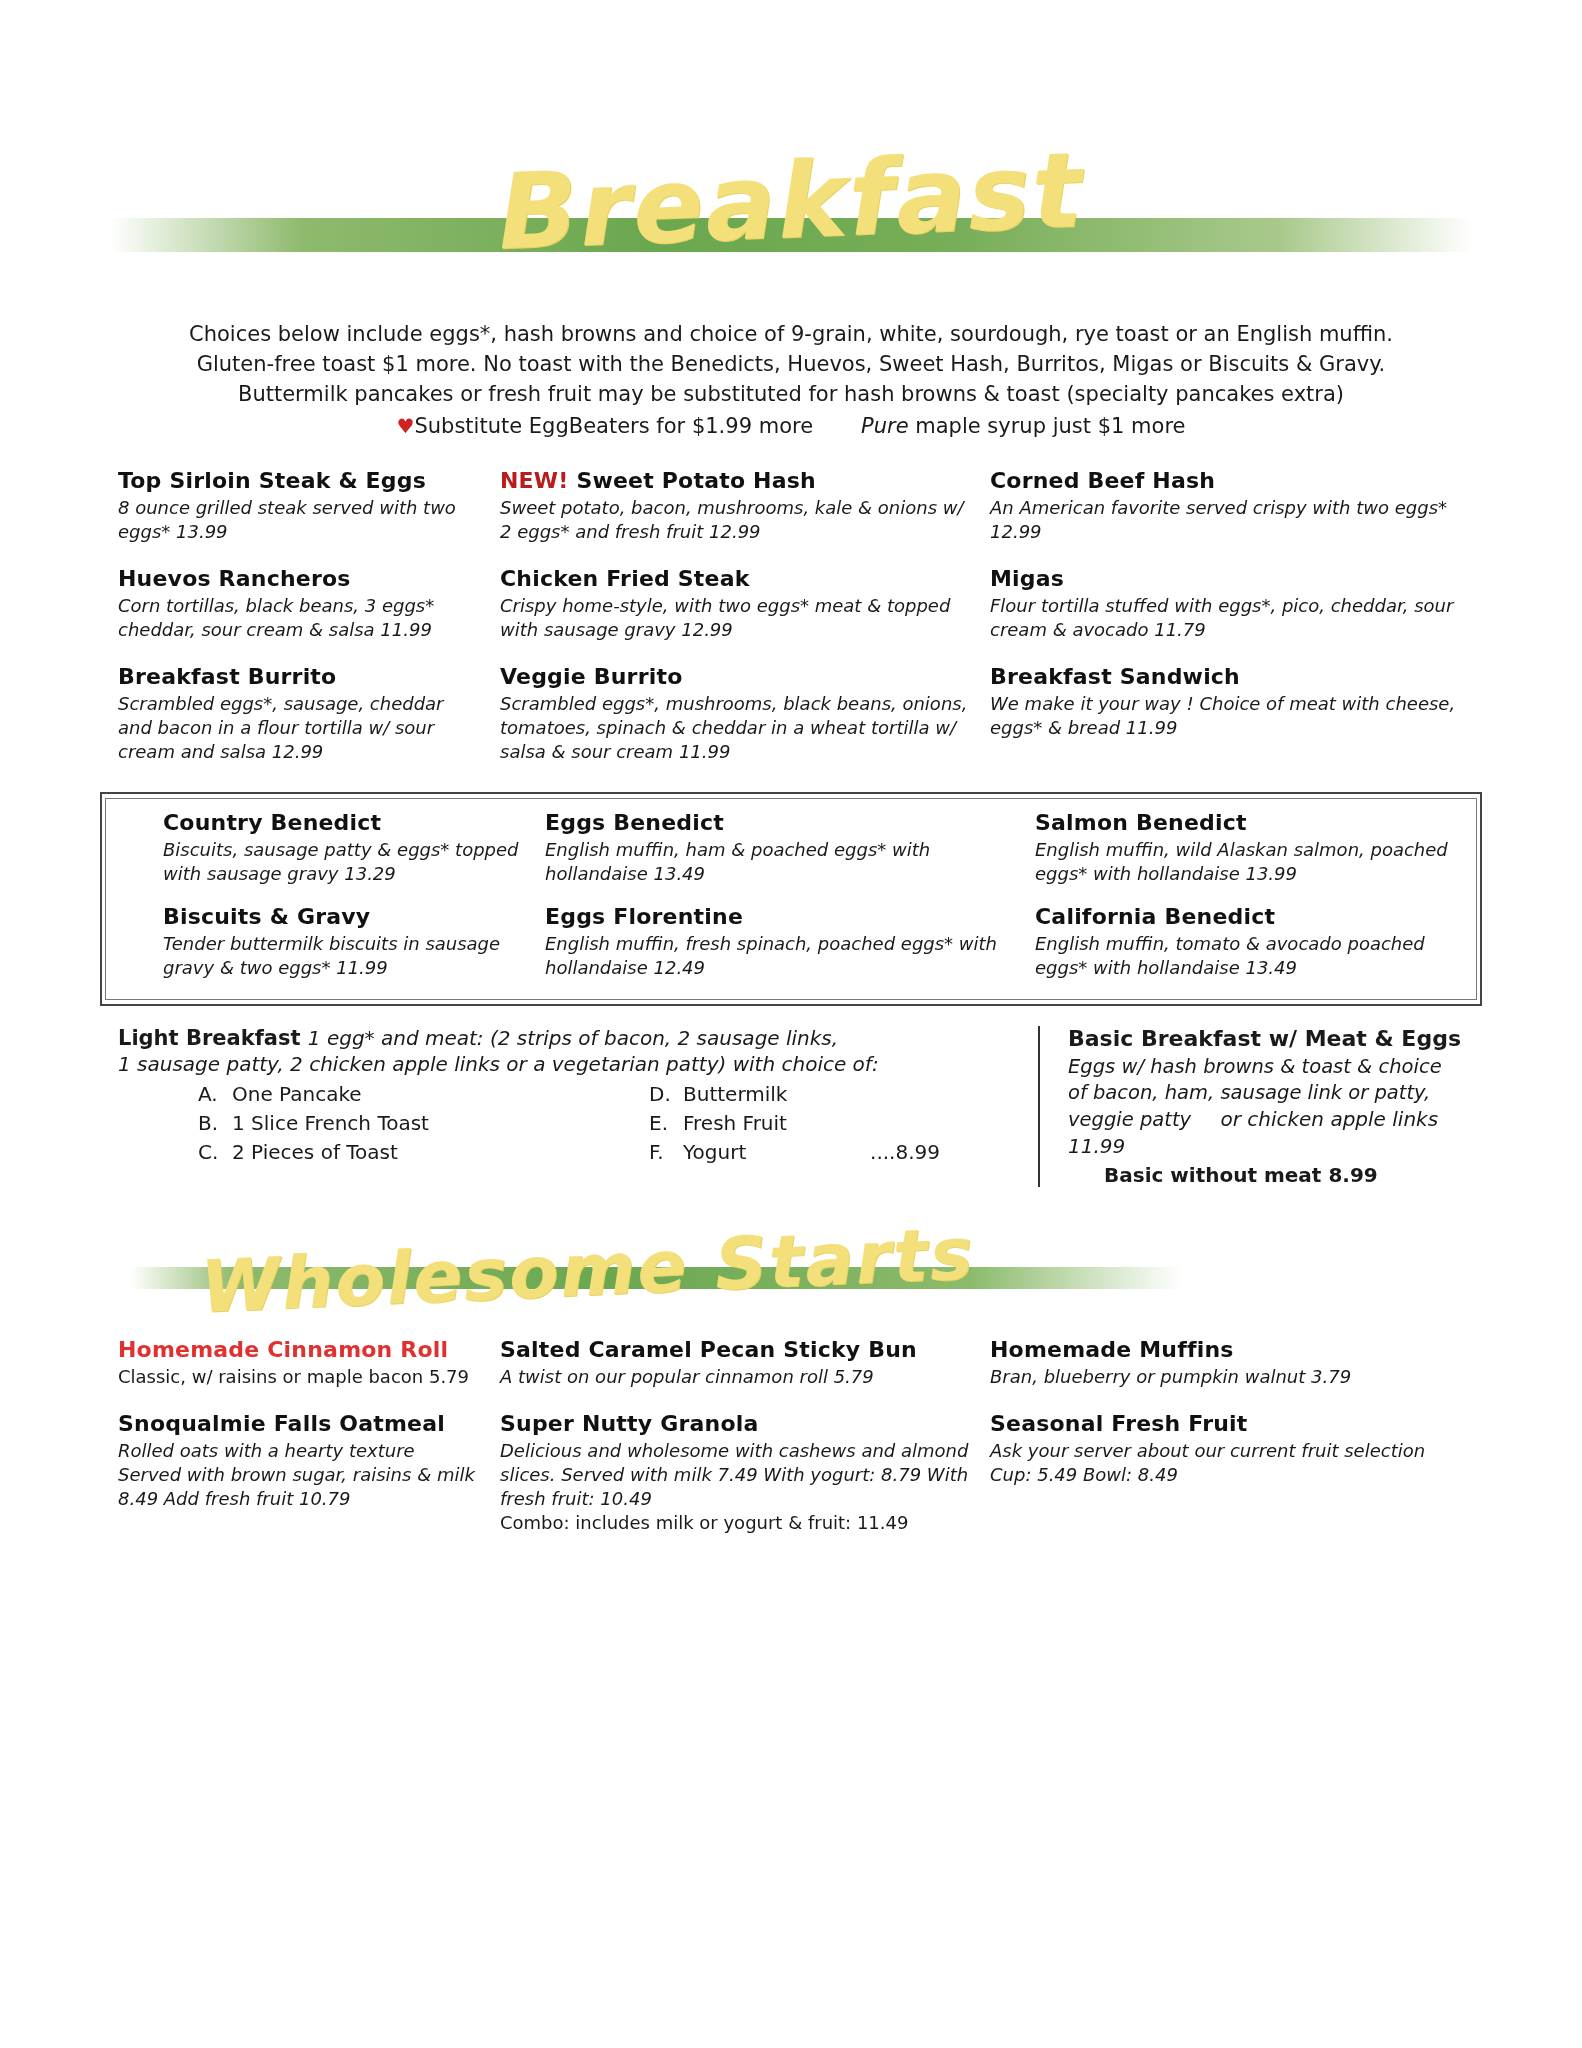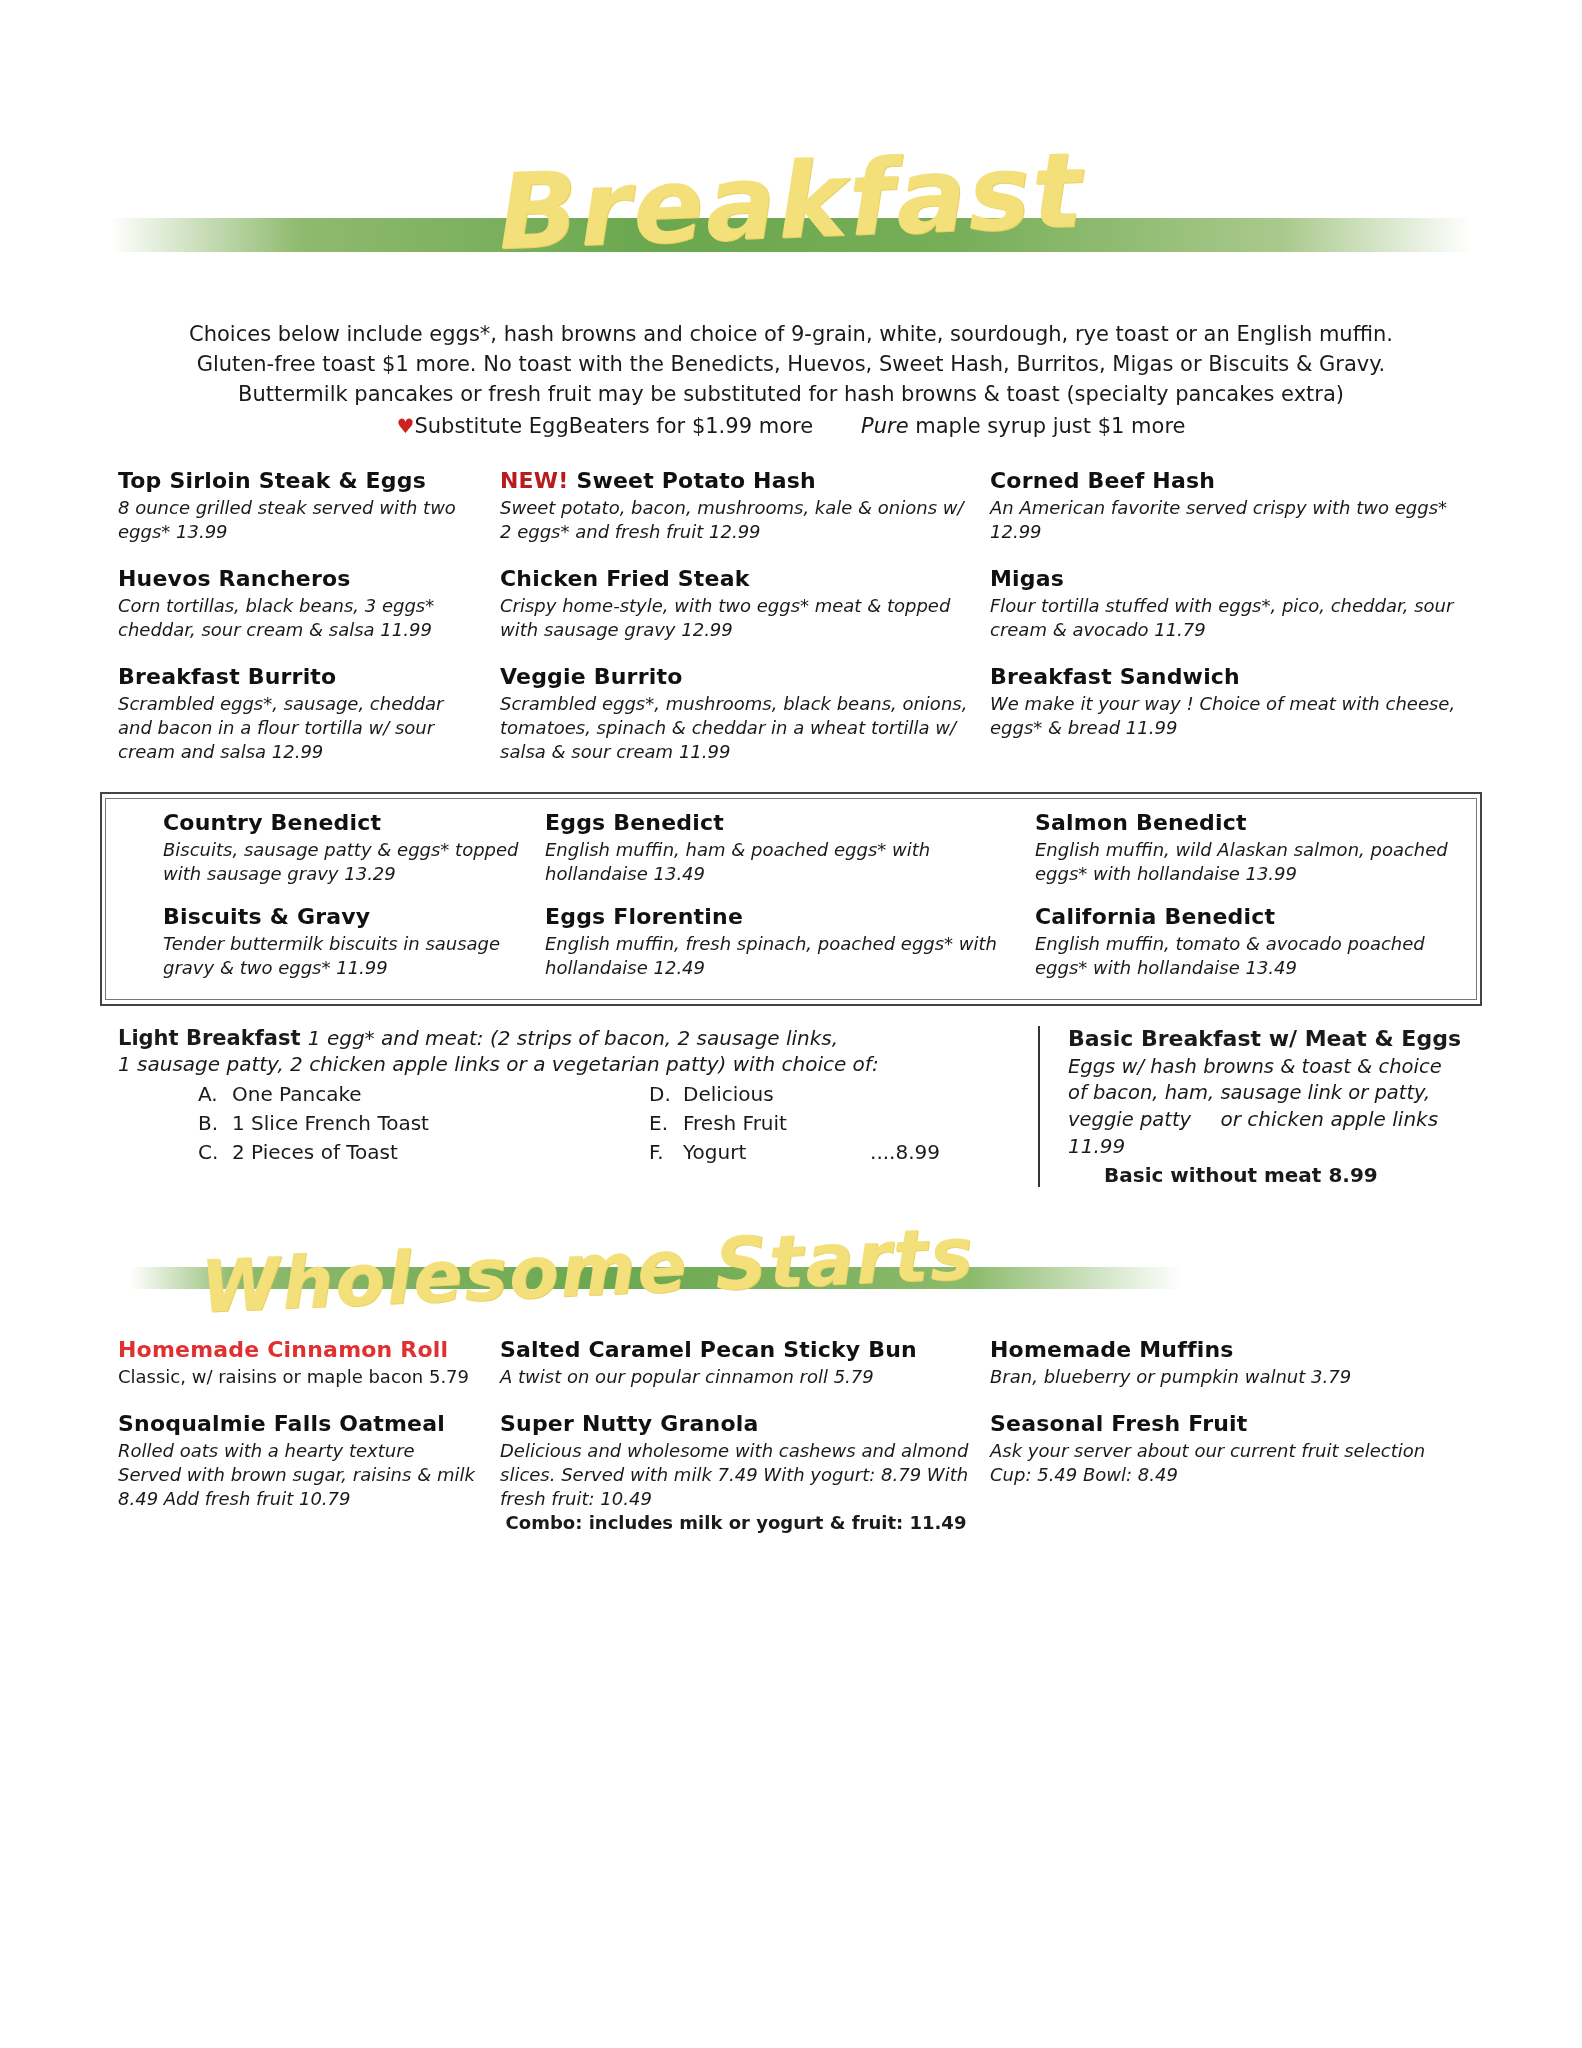--- a/index.html
+++ b/index.html
@@ -254,21 +254,21 @@
         <span class="normal">1 egg* and meat: (2 strips of bacon, 2 sausage links,</span>
       </div>
       <div class="light-sub">1 sausage patty, 2 chicken apple links or a vegetarian patty) with choice of:</div>
       <div class="light-opts">
         <div class="opt-col">
           <div class="opt"><span class="letter">A.</span><span>One Pancake</span></div>
           <div class="opt"><span class="letter">B.</span><span>1 Slice French Toast</span></div>
           <div class="opt"><span class="letter">C.</span><span>2 Pieces of Toast</span></div>
         </div>
         <div class="opt-col">
-          <div class="opt"><span class="letter">D.</span><span>Delicious</span></div>
+          <div class="opt"><span class="letter">D.</span><span>Buttermilk</span></div>
           <div class="opt"><span class="letter">E.</span><span>Fresh Fruit</span></div>
           <div class="opt"><span class="letter">F.</span><span>Yogurt</span><span class="price">....8.99</span></div>
         </div>
       </div>
     </div>
     <div class="light-right">
       <div class="lr-title">Basic Breakfast w/ Meat &amp; Eggs</div>
       <div class="lr-desc">
         <span>Eggs w/ hash browns &amp; toast &amp; choice</span><br>
         <span>of bacon, ham, sausage link or patty,</span><br>
@@ -295,21 +295,21 @@
       </div>
     </div>
     <div class="col c2">
       <div class="item">
         <div class="item-name">Salted Caramel Pecan Sticky Bun</div>
         <div class="item-desc">A twist on our popular cinnamon roll    5.79</div>
       </div>
       <div class="item">
         <div class="item-name">Super Nutty Granola</div>
         <div class="item-desc">Delicious and wholesome with cashews and almond slices.   Served with milk 7.49 With yogurt:  8.79  With fresh fruit:  10.49</div>
-        <div class="item-desc" style="font-style:normal;font-weight:bold;text-align:center;">Combo: includes milk or yogurt &amp; fruit:  11.49</div>
+        <div class="item-desc" style="font-style:normal;font-weight:normal;">Combo: includes milk or yogurt &amp; fruit:  11.49</div>
       </div>
     </div>
     <div class="col c3">
       <div class="item">
         <div class="item-name">Homemade Muffins</div>
         <div class="item-desc">Bran, blueberry or pumpkin walnut  3.79</div>
       </div>
       <div class="item">
         <div class="item-name">Seasonal Fresh Fruit</div>
         <div class="item-desc">Ask your server about our current fruit selection   Cup: 5.49  Bowl:  8.49</div>

